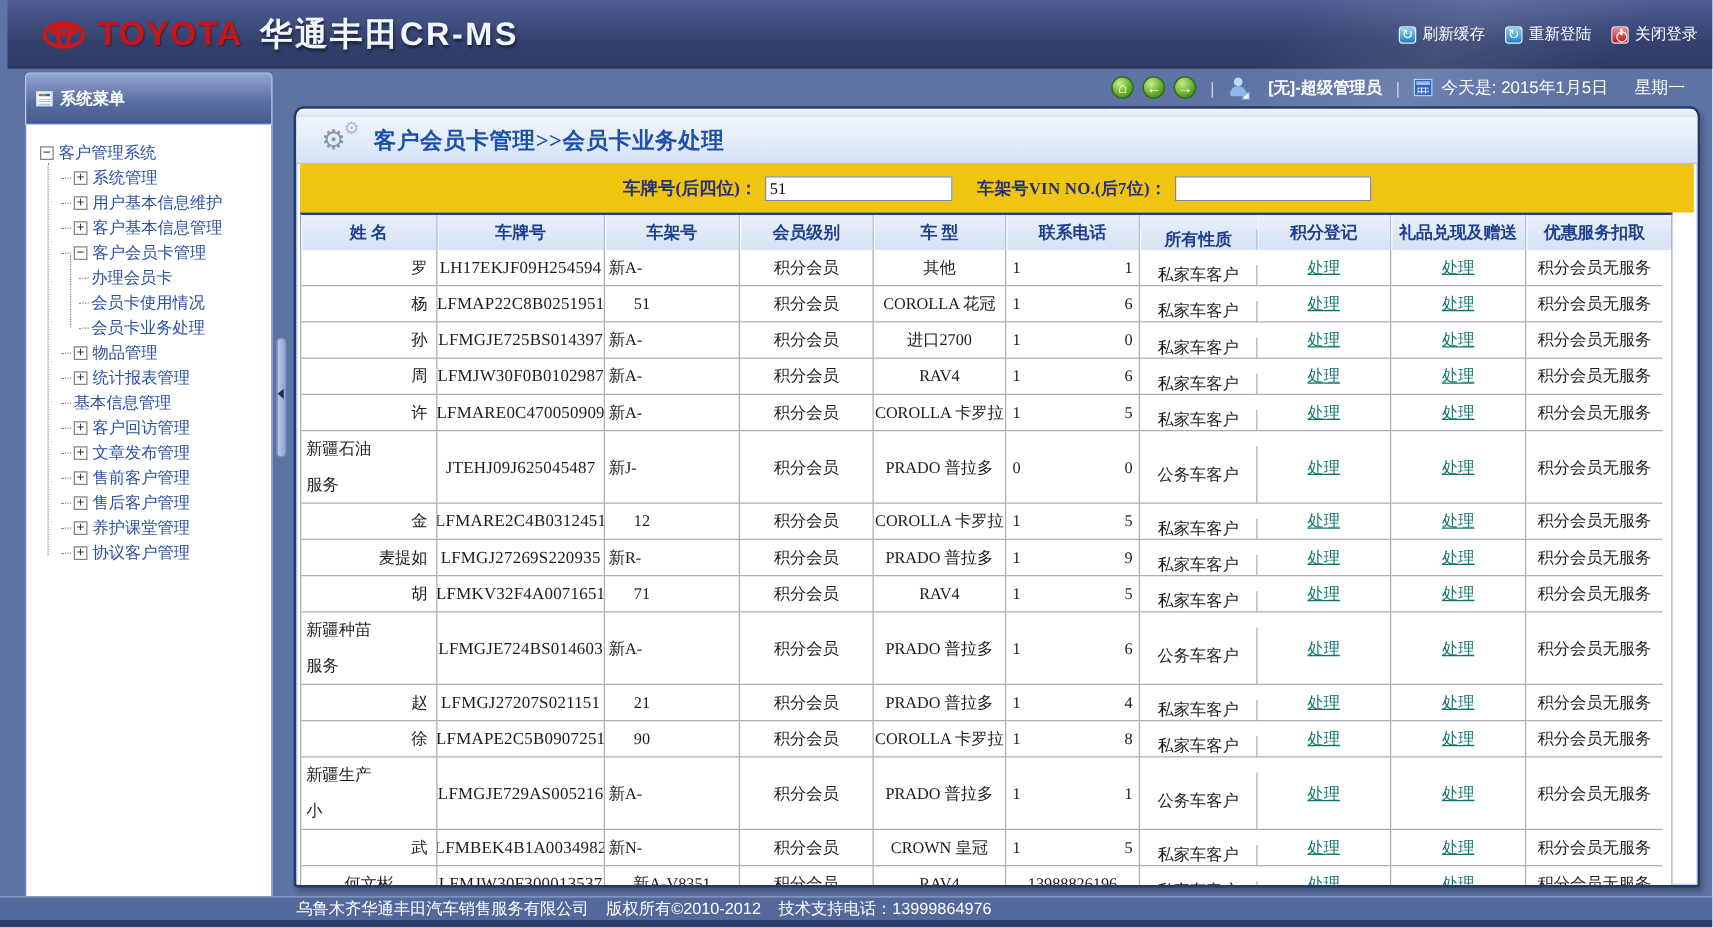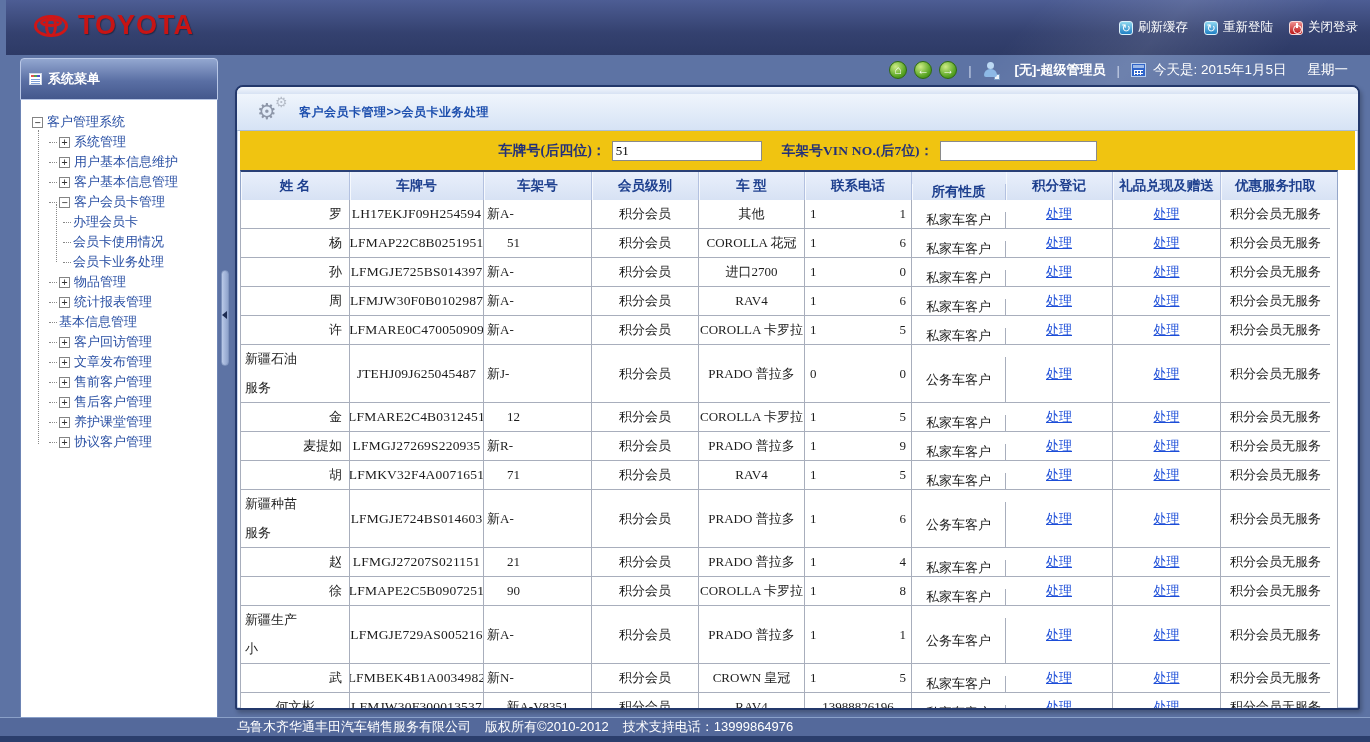--- a/index.html
+++ b/index.html
@@ -77,21 +77,21 @@
 
   
   .panel { position:absolute; left:235px; top:85px; width:1125px; height:625px; background:#fff;
     border:2px solid #23386b; border-radius:8px 8px 3px 3px; box-shadow:inset 0 0 0 1px #c6d4ec, 2px 3px 4px rgba(0,0,0,.25); overflow:hidden; }
   .panel-top { height:7px; background:linear-gradient(180deg,#f3f7fd,#d7e2f3); }
   .crumb-bar { height:37px; background:linear-gradient(180deg,#eff5fc,#d6e3f5); border-bottom:1px solid #a9bdd9;
     display:flex; align-items:center; padding-left:18px; gap:10px; }
   .gears { position:relative; width:34px; height:26px; }
   .gear-big { position:absolute; left:2px; top:2px; font-size:22px; color:#8d96a8; line-height:22px; }
   .gear-small { position:absolute; left:20px; top:-4px; font-size:14px; color:#b6bdc9; line-height:14px; }
-  .crumb-text { font-family:Liberation Sans, sans-serif; font-size:12px; font-weight:700; color:#1d4fae; letter-spacing:.5px; }
+  .crumb-text { font-family:Liberation Serif, serif; font-size:18px; font-weight:700; color:#1d4fae; letter-spacing:.5px; }
   .search-bar { height:39px; background:#f0c411; display:flex; align-items:center; justify-content:center; gap:6px;
     margin:0 3px; }
   .s-label { font-family:"Liberation Serif",serif; font-size:14px; font-weight:700; color:#22307a; }
   .s-label.vin { margin-left:14px; }
   .s-input { height:20px; border:1px solid #8a8a8a; background:#fff; font-size:13px; padding:0 3px;
     font-family:"Liberation Serif",serif; }
   .s-input.plate { width:150px; }
   .s-input.vinf { width:157px; }
 
   
@@ -108,21 +108,21 @@
     border-right:1px solid #a8aebc; border-bottom:1px solid #a8aebc; font-size:13px; color:#1c1c1c; white-space:nowrap; overflow:hidden; }
   .c0 { width:109px; } .c1 { width:134px; } .c2 { width:108px; } .c3 { width:107px; } .c4 { width:106px; }
   .c5 { width:107px; } .c6 { width:94px;margin-top:12px; } .c7 { width:107px; } .c8 { width:108px; } .c9 { width:109px; border-right:none; }
   .td.name-right { justify-content:flex-end; padding-right:7px; }
   .td.name-left { flex-direction:column; align-items:flex-start; justify-content:space-around; padding-left:4px; }
   .td.name-center { justify-content:center; }
   .td.plate-edge { justify-content:flex-start; padding-left:3px; }
   .td.plate-indent { justify-content:flex-start; padding-left:23px; }
   .td.phone-split { justify-content:space-between; padding:0 5px; }
   .vin { font-size:13.5px; letter-spacing:.2px; }
-  .proc { color:#1d4ed8; text-decoration:underline; cursor:pointer; font-size:13px; }
+  .proc { color:#0f766e; text-decoration:underline; cursor:pointer; font-size:13px; }
   .redact { position:absolute; top:0; bottom:0; background:#fff; z-index:2; }
   .redact.r-name { left:4px; width:64px; }
   .redact.r-plate { left:246px; width:95px; }
   .redact.r-phone { left:571px; width:84px; }
 
   
   .footer { position:absolute; left:0; top:717px; width:1370px; height:19px; background:#54699b;
     border-top:1px solid #8aa0c8; color:#fff; font-size:13px; line-height:18px; padding-left:237px; white-space:nowrap; }
   .footer span { margin-right:14px; }
   .bottom-strip { position:absolute; left:0; top:736px; width:1370px; height:6px; background:#2b3e6c; }
@@ -133,20 +133,21 @@
 <div class="page">
 
   <div class="app-header">
     <div class="brand">
       <span class="t-logo">
           <span class="el1"></span>
           <span class="el2"></span>
           <span class="el3"></span>
         </span>
       <span class="t-word">TOYOTA</span>
+      <span class="t-title">华通丰田CR-MS</span>
     </div>
     <div class="header-actions" id="header-actions">
         <div class="hbtn">
           <span class="ic-refresh">↻</span>
           <span>刷新缓存</span>
         </div>
         <div class="hbtn">
           <span class="ic-refresh">↻</span>
           <span>重新登陆</span>
         </div>

